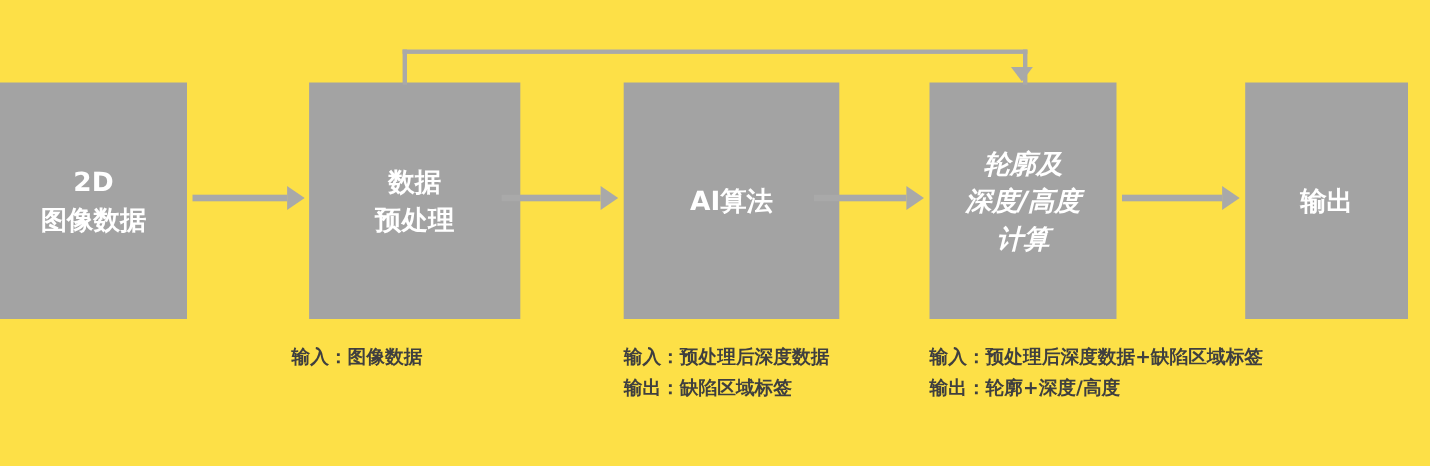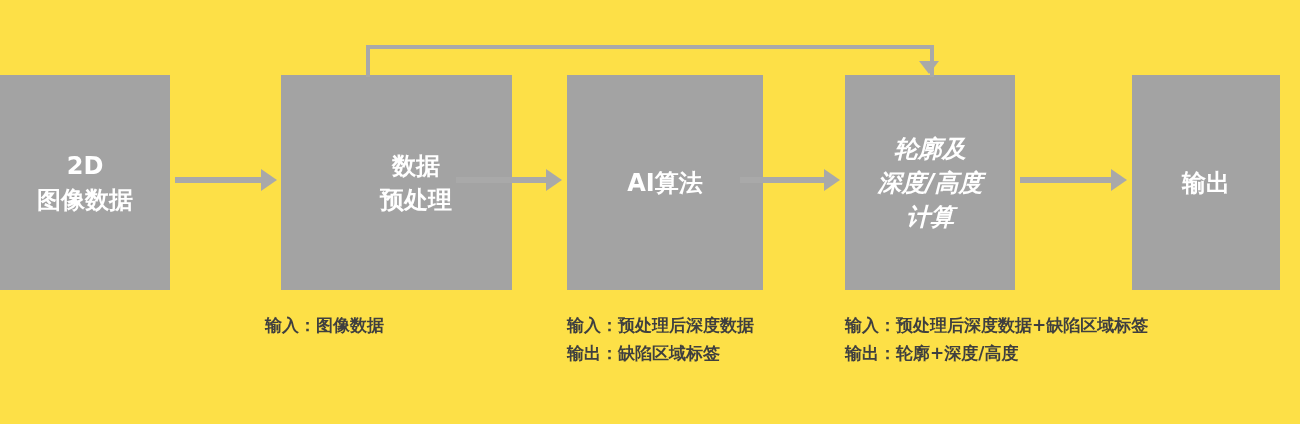--- a/index.html
+++ b/index.html
@@ -82,21 +82,21 @@
 </head>
 <body>
 
 <div class="canvas">
 
   <div class="node" style="left:0px; width:170px;">
     <span>2D
 图像数据</span>
   </div>
 
-  <div class="node" style="left:281px; width:192px;padding-left:39px;">
+  <div class="node" style="left:281px; width:192px;">
     <span>数据
 预处理</span>
   </div>
 
   <div class="node" style="left:567px; width:196px;text-align:center;">
     <span>AI算法</span>
   </div>
 
   <div class="node" style="left:845px; width:170px;font-style:italic;">
     <span>轮廓及

